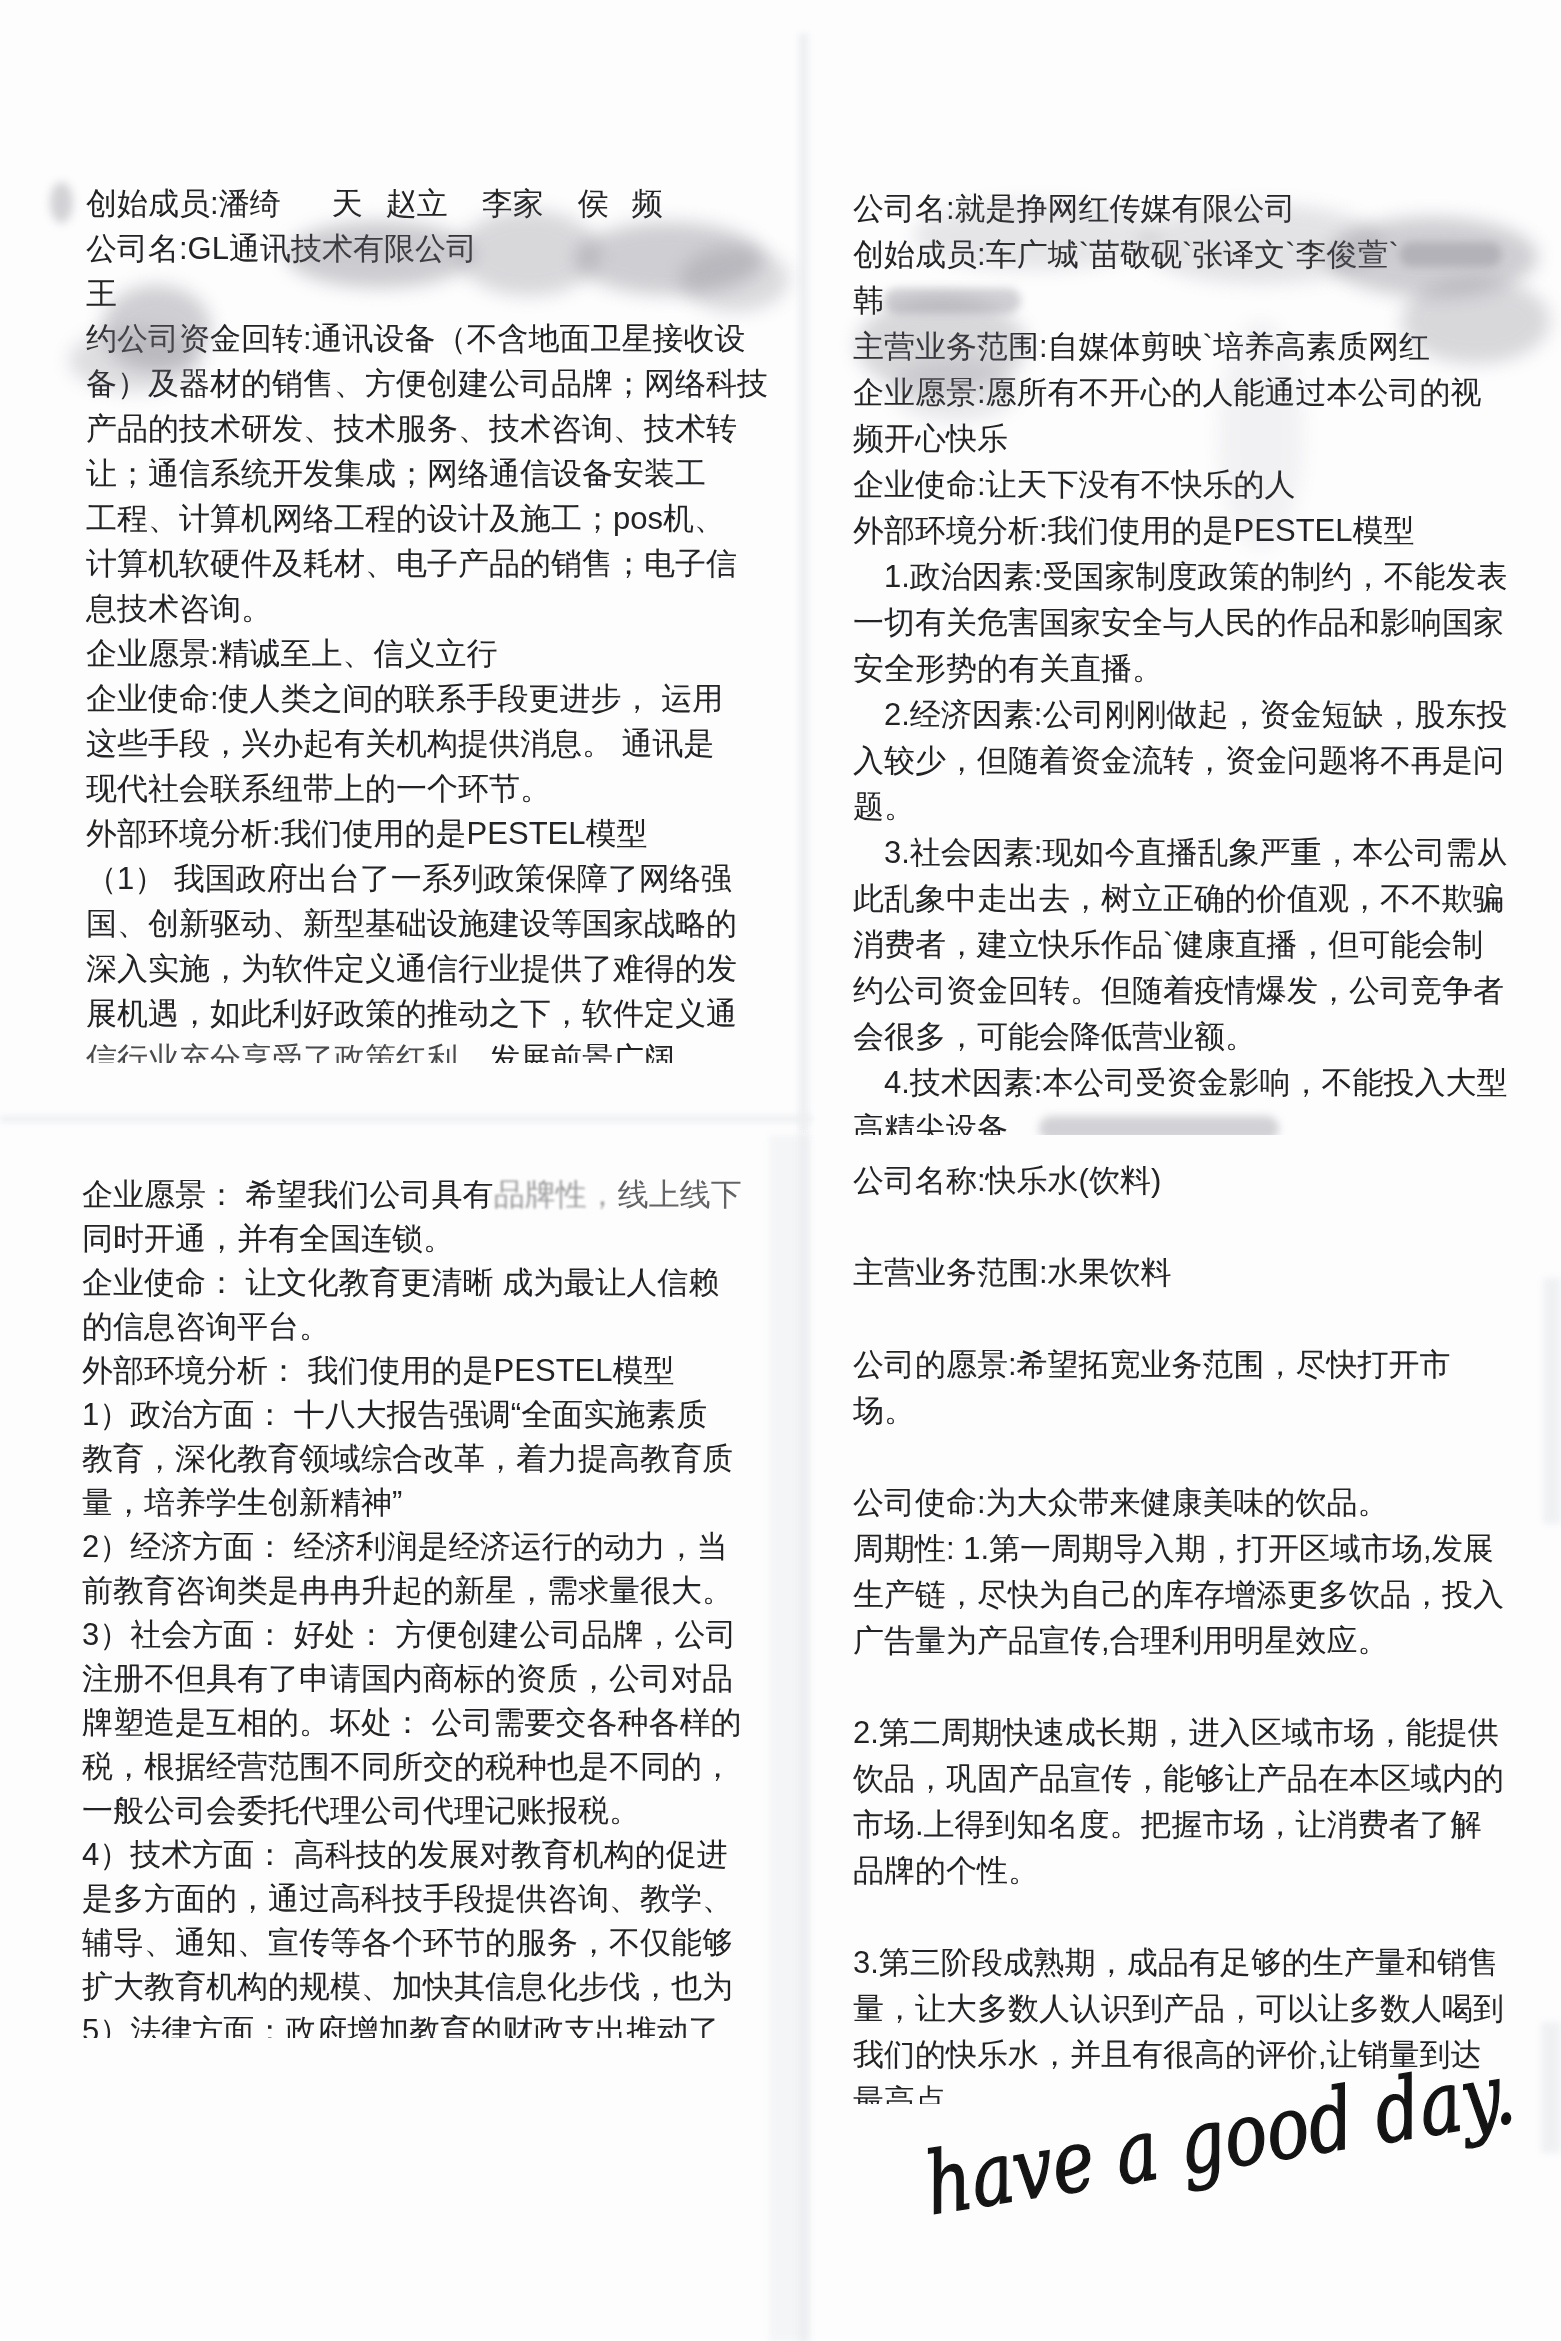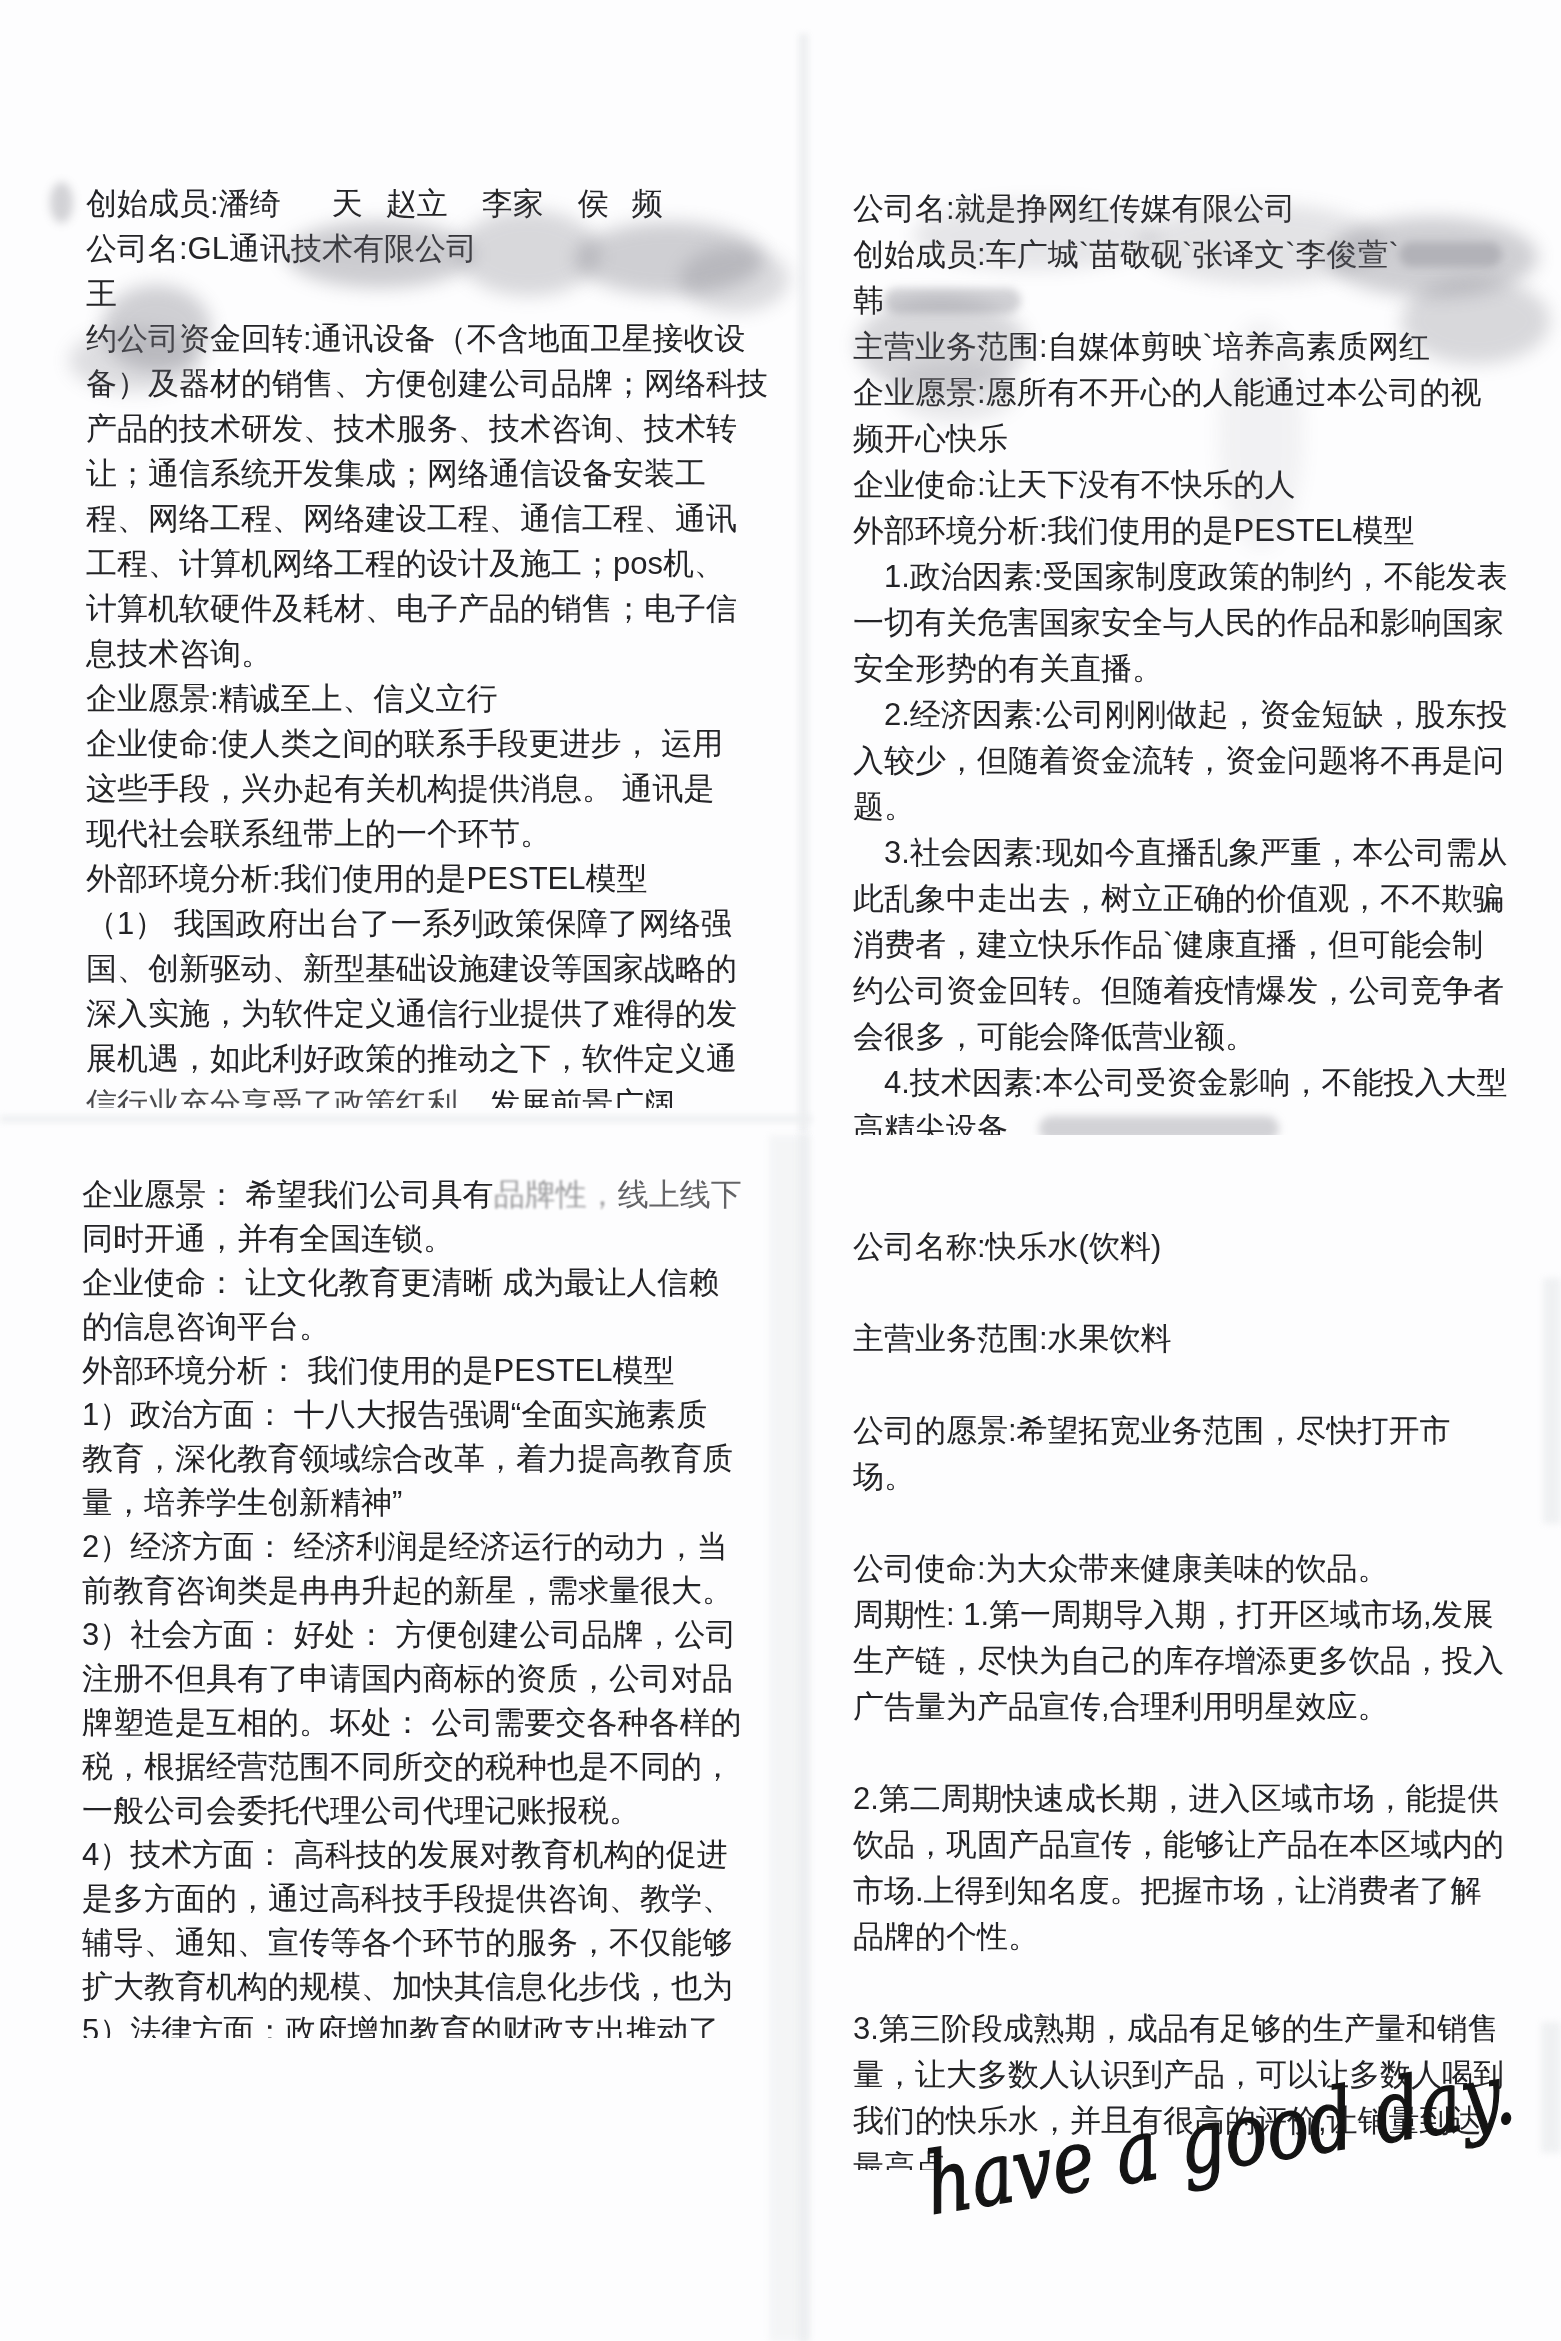--- a/index.html
+++ b/index.html
@@ -29,21 +29,21 @@
   .smudge{position:absolute;border-radius:50%;
           background:var(--smudge,#70707a);filter:blur(9.1px);}
   .smudge.sharp{filter:blur(4.6px);}
   .seam{position:absolute;background:var(--seam,#eceef0);filter:blur(3.4px);}
   #handwriting{position:absolute;left:875px;top:1995px;}
   #handwriting text{fill:var(--ink,#141414);stroke:var(--ink,#141414);stroke-width:2.5px;
           font-family:"DejaVu Serif","Liberation Serif",serif;font-style:italic;}
   .tl{left:86px;top:181px;width:721px;}
   .tr{left:853px;top:186px;width:693px;}
   .bl{left:82px;top:1173px;width:727px;}
-  .br{left:853px;top:1224px;width:693px;}
+  .br{left:853px;top:1158px;width:693px;}
 </style>
 </head>
 <body>
 
 <div id="canvas">
 
   <div class="seam" style="left:799px;top:34px;width:9.1px;height:1100px;"></div>
   <div class="seam" style="left:769px;top:1135px;width:41px;height:1207px;opacity:.5;"></div>
   <div class="seam" style="left:798px;top:1135px;width:11.4px;height:1207px;opacity:.9;"></div>
   <div class="seam" style="left:0;top:1116px;width:812px;height:5.7px;"></div>
@@ -51,21 +51,20 @@
   <div class="seam" style="left:1541px;top:2022px;width:20px;height:131px;opacity:.8;"></div>
 
   <div class="page tl">
     <div class="ln"><span>创始成员:</span><span>潘绮</span><span class="sp w90"></span><span>天</span><span class="sp w40"></span><span>赵立</span><span class="sp w60"></span><span>李家</span><span class="sp w60"></span><span>侯</span><span class="sp w40"></span><span>频</span></div>
     <div class="ln">公司名:GL通讯技术有限公司</div>
     <div class="ln">王</div>
     <div class="ln">约公司资金回转:通讯设备（不含地面卫星接收设</div>
     <div class="ln">备）及器材的销售、方便创建公司品牌；网络科技</div>
     <div class="ln">产品的技术研发、技术服务、技术咨询、技术转</div>
     <div class="ln">让；通信系统开发集成；网络通信设备安装工</div>
-    <div class="ln">程、网络工程、网络建设工程、通信工程、通讯</div>
     <div class="ln">工程、计算机网络工程的设计及施工；pos机、</div>
     <div class="ln">计算机软硬件及耗材、电子产品的销售；电子信</div>
     <div class="ln">息技术咨询。</div>
     <div class="ln">企业愿景:精诚至上、信义立行</div>
     <div class="ln">企业使命:使人类之间的联系手段更进步， 运用</div>
     <div class="ln">这些手段，兴办起有关机构提供消息。 通讯是</div>
     <div class="ln">现代社会联系纽带上的一个环节。</div>
     <div class="ln">外部环境分析:我们使用的是PESTEL模型</div>
     <div class="ln">（1） 我国政府出台了一系列政策保障了网络强</div>
     <div class="ln">国、创新驱动、新型基础设施建设等国家战略的</div>

